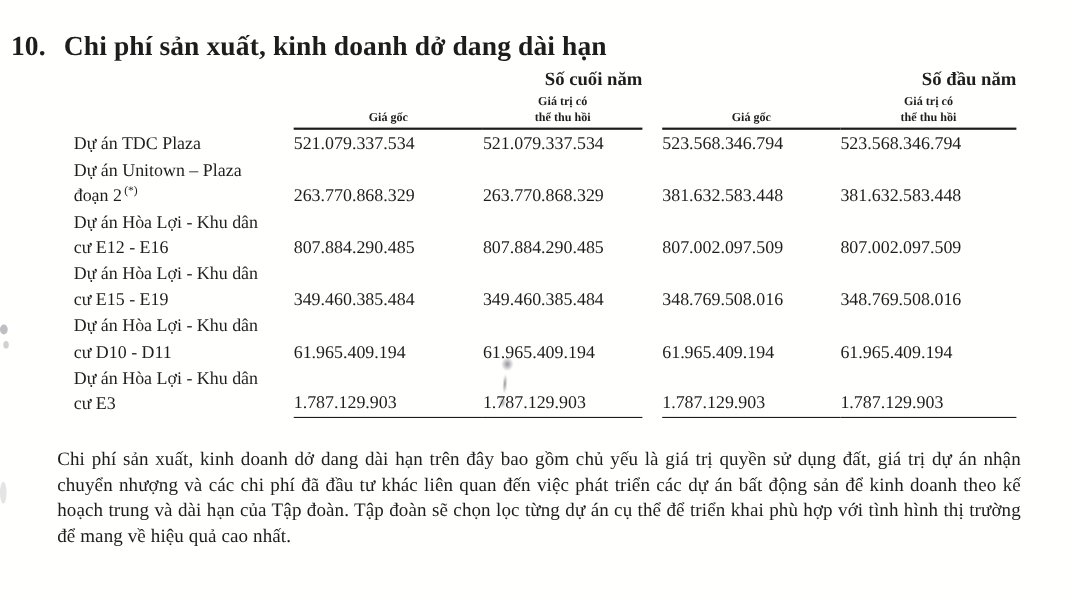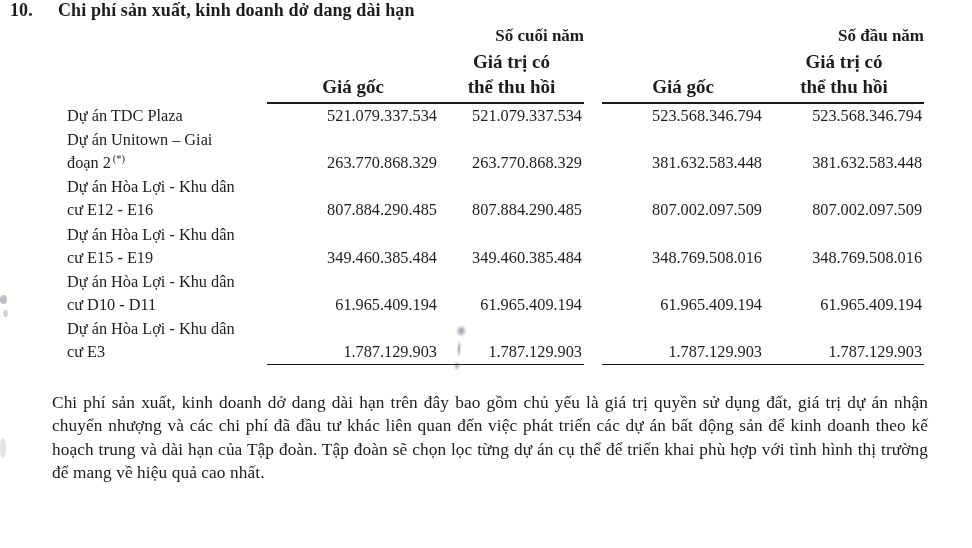--- a/index.html
+++ b/index.html
@@ -7,52 +7,52 @@
     width: 972px; height: 548px;
     background: #ffffff;
     font-family: "Liberation Serif", "DejaVu Serif", serif;
     color: #1d1d1d;
     overflow: hidden;
   }
   .page { position: relative; width: 972px; height: 548px; background: #fffffe; }
 
   .heading {
     display: flex;
-    padding: 0 0 0 10px;
+    padding: 29px 0 0 10px;
     font-weight: bold;
-    font-size: 18px;
+    font-size: 25px;
     letter-spacing: 0.1px;
   }
   .sec-num { width: 48px; flex: 0 0 48px; }
 
   table.fin-table {
     border-collapse: collapse;
     table-layout: fixed;
     margin: 5px 0 0 66px;
     width: 858px;
   }
   col.c-label  { width: 201px; }
   col.c-v1     { width: 172px; }
   col.c-v2     { width: 145px; }
   col.c-gap    { width: 18px;  }
   col.c-v3     { width: 162px; }
   col.c-v4     { width: 160px; }
 
   th { font-weight: bold; padding: 0; vertical-align: bottom; }
   .group-hdr { text-align: right; font-size: 17px; padding-bottom: 3px; white-space: nowrap; }
-  .col-hdr   { text-align: center; font-size: 19px; line-height: 1.34; white-space: nowrap; }
+  .col-hdr   { text-align: center; font-size: 11px; line-height: 1.34; white-space: nowrap; }
   .u         { border-bottom: 2px solid #1b1b1b; padding-bottom: 2px; }
 
   td {
     padding: 0 2px 1px 0;
     vertical-align: bottom;
     font-size: 16.3px;
     line-height: 1.42;
   }
-  td.num { text-align: right; white-space: nowrap; }
+  td.num { text-align: left; white-space: nowrap; }
   td.label-cell { padding-left: 1px; }
   td.label-cell sup { font-size: 10.5px; margin-left: 2px; }
 
   tr.total-row td { font-weight: bold; padding-top: 4px; padding-bottom: 3px; }
   .line-bottom { border-bottom: 1.6px solid #1b1b1b; }
   .dbl { border-bottom: 6px double #1b1b1b; }
 
   .note {
     margin: 26px 44px 0 52px;
     font-size: 17.3px;
@@ -127,21 +127,21 @@
             <div>Dự án TDC Plaza</div>
           </td>
           <td class="num">521.079.337.534</td>
           <td class="num">521.079.337.534</td>
           <td></td>
           <td class="num">523.568.346.794</td>
           <td class="num">523.568.346.794</td>
         </tr>
         <tr>
           <td class="label-cell">
-            <div>Dự án Unitown – Giai</div>
+            <div>Dự án Unitown – Plaza</div>
             <div>đoạn 2<sup>(*)</sup></div>
           </td>
           <td class="num">263.770.868.329</td>
           <td class="num">263.770.868.329</td>
           <td></td>
           <td class="num">381.632.583.448</td>
           <td class="num">381.632.583.448</td>
         </tr>
         <tr>
           <td class="label-cell">

